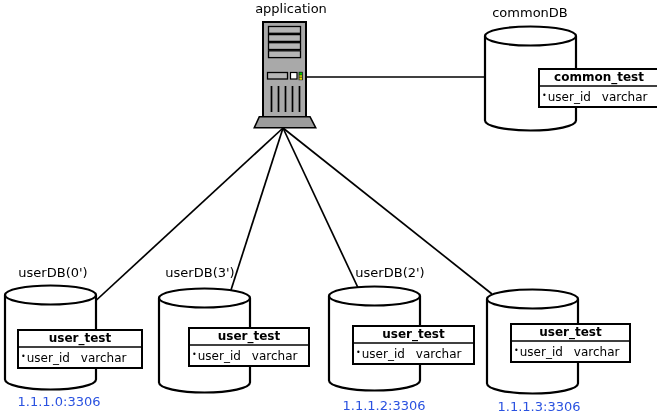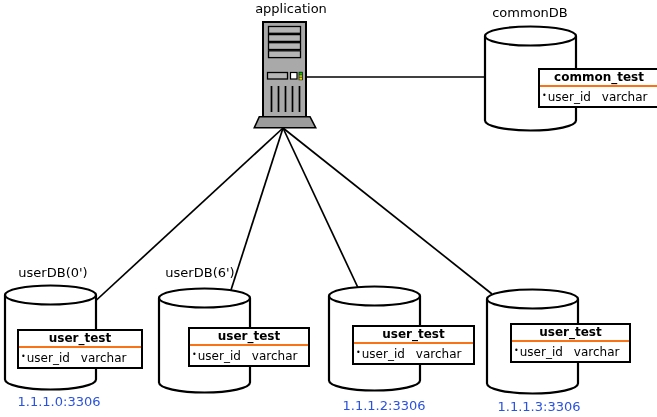--- a/index.html
+++ b/index.html
@@ -16,21 +16,21 @@
   }
   .addr{
     position:absolute;width:120px;text-align:center;font-size:13px;line-height:14px;
     color:var(--address-blue,#2a52e0);z-index:5;white-space:nowrap;
   }
   .table-box{
     position:absolute;background:#ffffff;border:2px solid #000;z-index:4;
   }
   .t-head{
     font-size:12px;font-weight:bold;text-align:center;line-height:15px;
-    border-bottom:2px solid #f97316;padding:0 2px;white-space:nowrap;
+    border-bottom:2px solid #404040;padding:0 2px;white-space:nowrap;
   }
   .t-row{
     font-size:12px;line-height:17px;padding:0 10px 0 2px;white-space:nowrap;
   }
   .pk{font-size:8px;vertical-align:3px;}
   .fld{margin-left:1px;}
   .typ{margin-left:11px;}
 </style>
 </head>
 <body>
@@ -80,32 +80,33 @@
     <ellipse cx="47.5" cy="11" rx="45.5" ry="9.5" fill="#ffffff" stroke="#000" stroke-width="2.2"></ellipse>
   </svg>
   <div class="table-box" style="left:17px;top:329px;width:122px">
     <div class="t-head">user_test</div>
     <div class="t-row">
       <span class="pk">•</span><span class="fld">user_id</span><span class="typ">varchar</span>
     </div>
   </div>
   <div class="addr" style="left:-1px;top:395px">1.1.1.0:3306</div>
 
-  <div class="node-label" style="left:140px;top:266px">userDB(6')</div>
+  <div class="node-label" style="left:140px;top:266px">userDB(3')</div>
   <svg class="cyl" style="left:157px;top:287px" viewBox="0 0 95 107" preserveAspectRatio="none">
     <path d="M2,11 L2,95.5 A45.5,10 0 0,0 93,95.5 L93,11" fill="#ffffff" stroke="#000" stroke-width="2.2"></path>
     <ellipse cx="47.5" cy="11" rx="45.5" ry="9.5" fill="#ffffff" stroke="#000" stroke-width="2.2"></ellipse>
   </svg>
   <div class="table-box" style="left:188px;top:327px;width:118px">
     <div class="t-head">user_test</div>
     <div class="t-row">
       <span class="pk">•</span><span class="fld">user_id</span><span class="typ">varchar</span>
     </div>
   </div>
 
+  <div class="node-label" style="left:330px;top:266px">userDB(2')</div>
   <svg class="cyl" style="left:327px;top:285px" viewBox="0 0 95 107" preserveAspectRatio="none">
     <path d="M2,11 L2,95.5 A45.5,10 0 0,0 93,95.5 L93,11" fill="#ffffff" stroke="#000" stroke-width="2.2"></path>
     <ellipse cx="47.5" cy="11" rx="45.5" ry="9.5" fill="#ffffff" stroke="#000" stroke-width="2.2"></ellipse>
   </svg>
   <div class="table-box" style="left:352px;top:325px;width:119px">
     <div class="t-head">user_test</div>
     <div class="t-row">
       <span class="pk">•</span><span class="fld">user_id</span><span class="typ">varchar</span>
     </div>
   </div>

